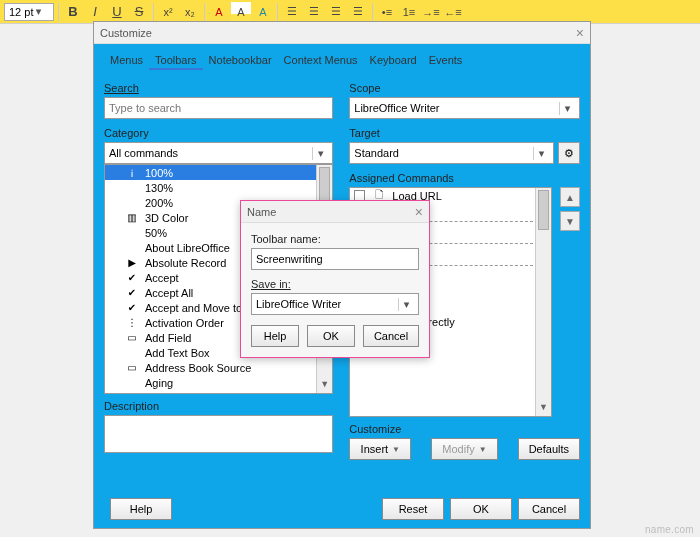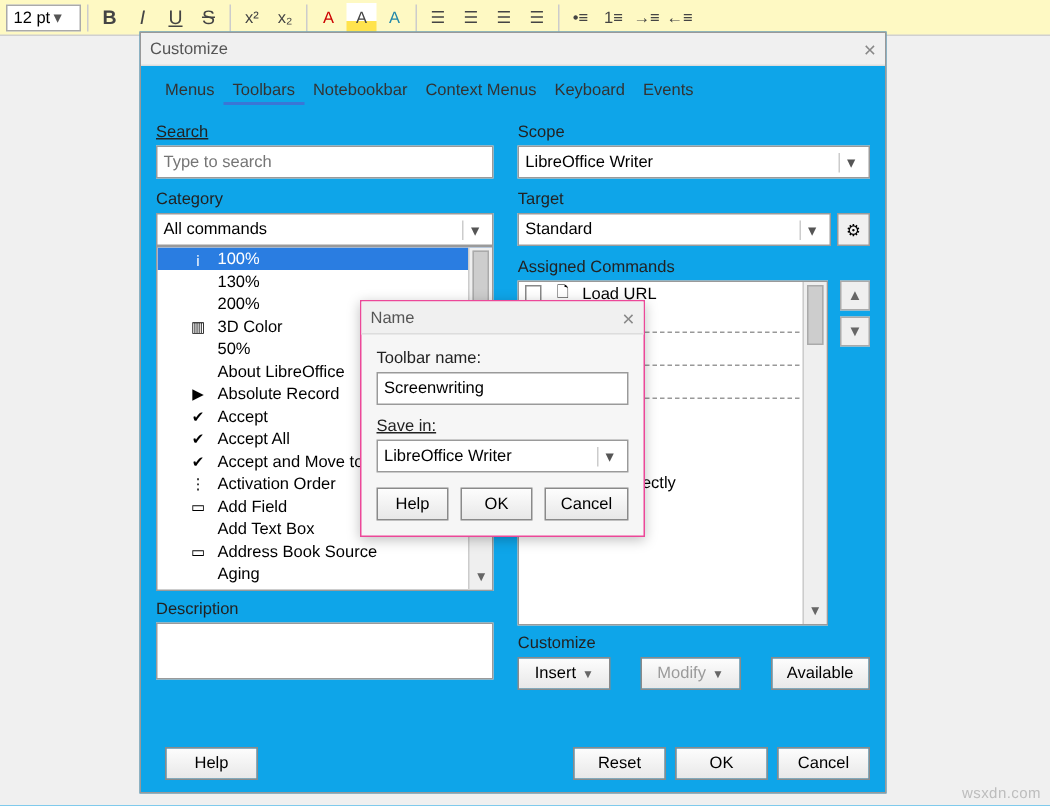--- a/index.html
+++ b/index.html
@@ -1,19 +1,19 @@
 <!DOCTYPE html>
 <html><head>
 <meta charset="utf-8">
 <style>
   * { box-sizing: border-box; font-family: "Segoe UI", Tahoma, sans-serif; font-size: 11px; }
   body { margin: 0; background: #f0f0f0; width: 700px; height: 537px; overflow: hidden; position: relative; }
 
   
-  .top-toolbar { height: 24px; background: #fef9c3; border-bottom: 1px solid #d0d0d0; display: flex; align-items: center; padding: 0 4px; gap: 2px; }
+  .top-toolbar { height: 24px; background: #fde047; border-bottom: 1px solid #d0d0d0; display: flex; align-items: center; padding: 0 4px; gap: 2px; }
   .top-toolbar .sep { width: 1px; height: 18px; background: #ccc; margin: 0 2px; }
   .top-toolbar .fontsize { width: 50px; height: 18px; border: 1px solid #aaa; display: flex; align-items: center; padding: 0 4px; background:#fff; }
   .top-toolbar .dd { width:10px; text-align:center; color:#555; }
   .top-toolbar .tbtn { width: 20px; height: 20px; display: flex; align-items: center; justify-content: center; color:#444; }
   .top-toolbar .bold { font-weight: bold; font-size:13px; }
   .top-toolbar .italic { font-style: italic; font-size:13px; }
   .top-toolbar .underline { text-decoration: underline; font-size:13px; }
   .top-toolbar .strike { text-decoration: line-through; font-size:13px; }
 
   
@@ -281,21 +281,21 @@
         <div class="row" style="gap:20px">
           <div class="btn">
               <span>Insert</span>
               <span class="mnarrow">▼</span>
             </div>
           <div class="btn disabled">
               <span>Modify</span>
               <span class="mnarrow">▼</span>
             </div>
           <div class="btn">
-              <span>Available</span>
+              <span>Defaults</span>
             </div>
         </div>
       </div>
     </div>
   </div>
 
   <div class="dlg-footer">
     <div class="btn">
         <span>Help</span>
       </div>
@@ -332,13 +332,13 @@
       <div class="btn" style="min-width:48px">
           <span>OK</span>
         </div>
       <div class="btn" style="min-width:48px">
           <span>Cancel</span>
         </div>
     </div>
   </div>
 </div>
 
-<div class="watermark">wsxdn.com</div>
+<div class="watermark">name.com</div>
 
 </body></html>

